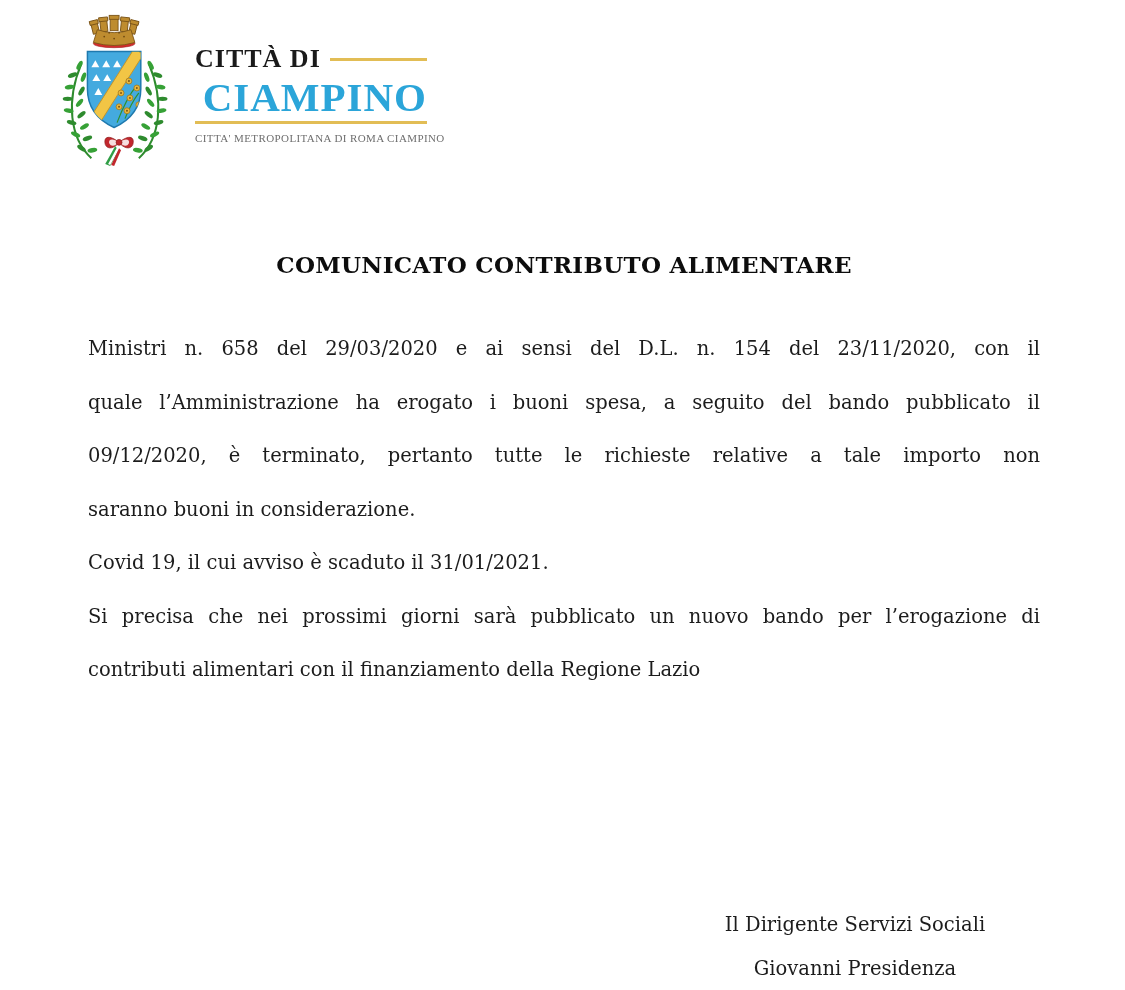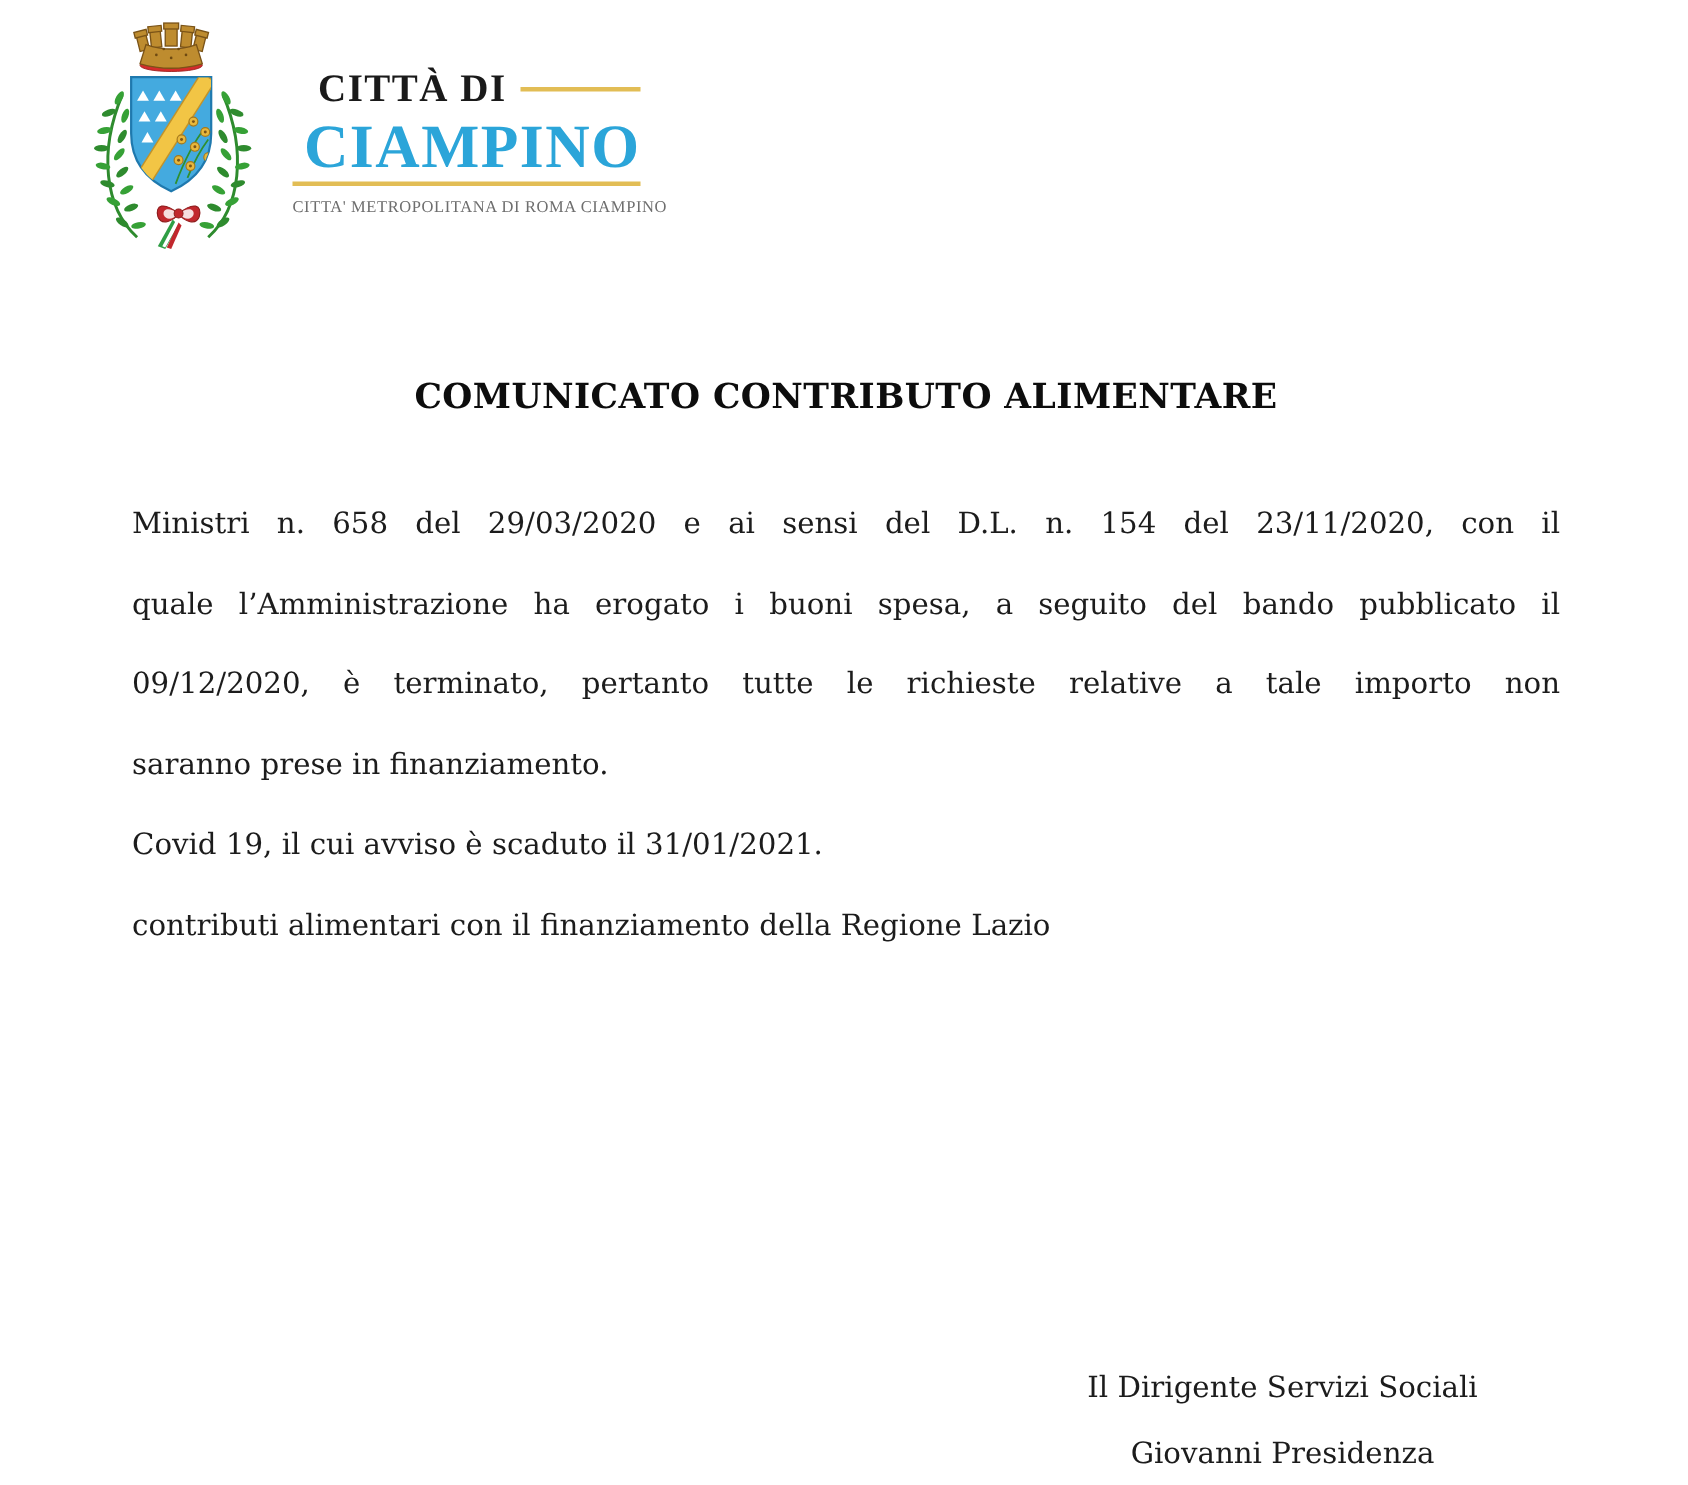--- a/index.html
+++ b/index.html
@@ -11,21 +11,21 @@
     overflow: hidden;
     font-family: "DejaVu Serif", serif;
     color: #1c1c1c;
   }
 
   
   .letterhead { position: absolute; top: 0; left: 0; width: 1125px; height: 180px; }
   .crest { position: absolute; left: 58px; top: 4px; width: 132px; height: 168px; }
 
   .logo-text { position: absolute; left: 195px; top: 44px; width: 232px; }
-  .logo-row1 { display: flex; align-items: center; gap: 9px; margin-left: 17px; }
+  .logo-row1 { display: flex; align-items: center; gap: 9px; }
   .city-prefix {
     font-family: "Liberation Serif", serif;
     font-weight: 700;
     font-size: 26px;
     letter-spacing: 1px;
     color: #1a1a1a;
     white-space: nowrap;
     line-height: 30px;
   }
   .gold-rule { height: 3px; background: #E2BD55; }
@@ -243,22 +243,23 @@
       <div class="logo-subtitle">CITTA' METROPOLITANA DI ROMA CIAMPINO</div>
     </div>
   </header>
 
   <h1 class="doc-title">COMUNICATO CONTRIBUTO ALIMENTARE</h1>
 
   <main class="doc-body">
     <div class="line line--j">Ministri n. 658 del 29/03/2020 e ai sensi del D.L. n. 154 del 23/11/2020, con il</div>
     <div class="line line--j">quale l’Amministrazione ha erogato i buoni spesa, a seguito del bando pubblicato il</div>
     <div class="line line--j">09/12/2020, è terminato, pertanto tutte le richieste relative a tale importo non</div>
-    <div class="line">saranno prese in finanziamento.</div>
+    <div class="line">saranno buoni in considerazione.</div>
     <div class="line">Covid 19, il cui avviso è scaduto il 31/01/2021.</div>
+    <div class="line line--j">Si precisa che nei prossimi giorni sarà pubblicato un nuovo bando per l’erogazione di</div>
     <div class="line">contributi alimentari con il finanziamento della Regione Lazio</div>
   </main>
 
   <div class="signature">
     <div class="sig-role">Il Dirigente Servizi Sociali</div>
     <div class="sig-name">Giovanni Presidenza</div>
   </div>
 
 </div>
 

